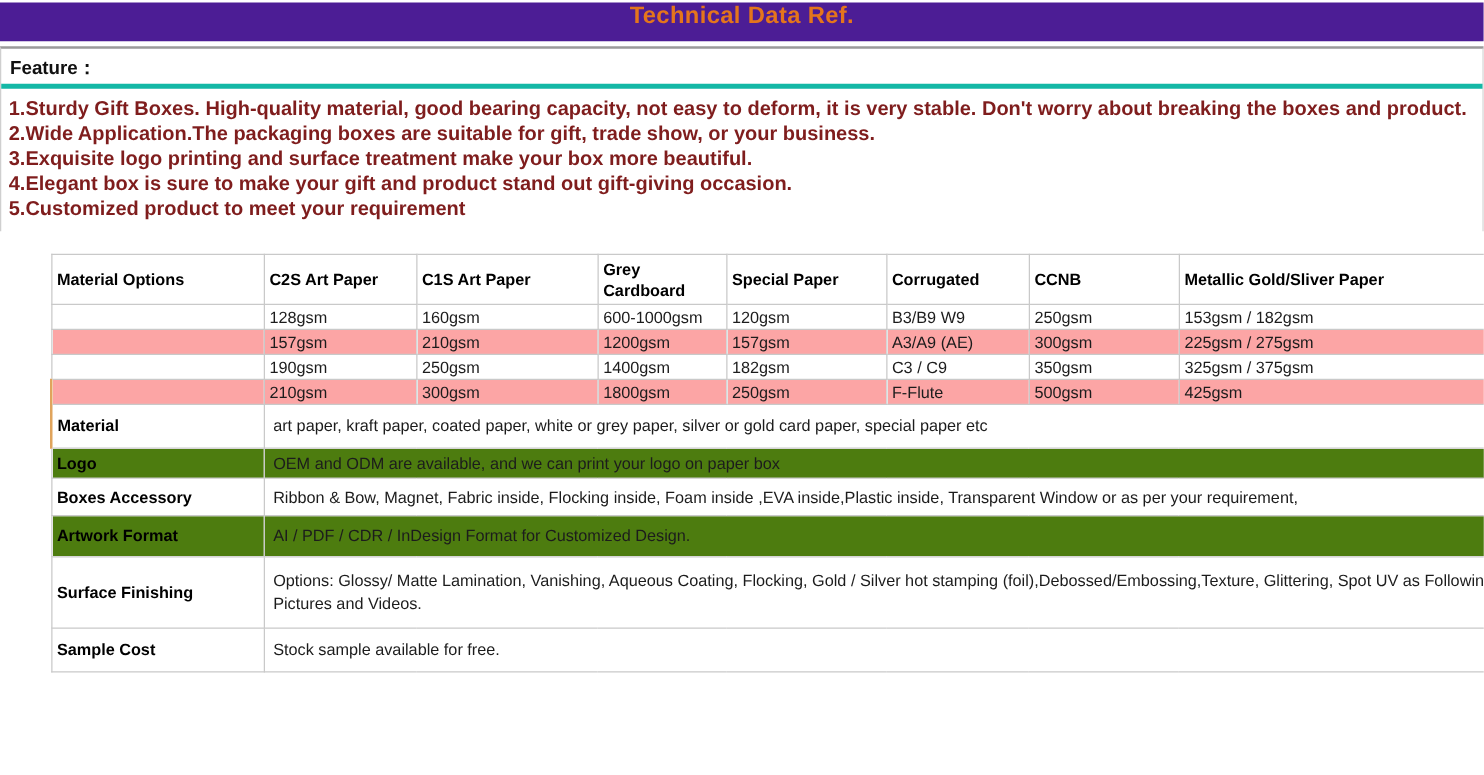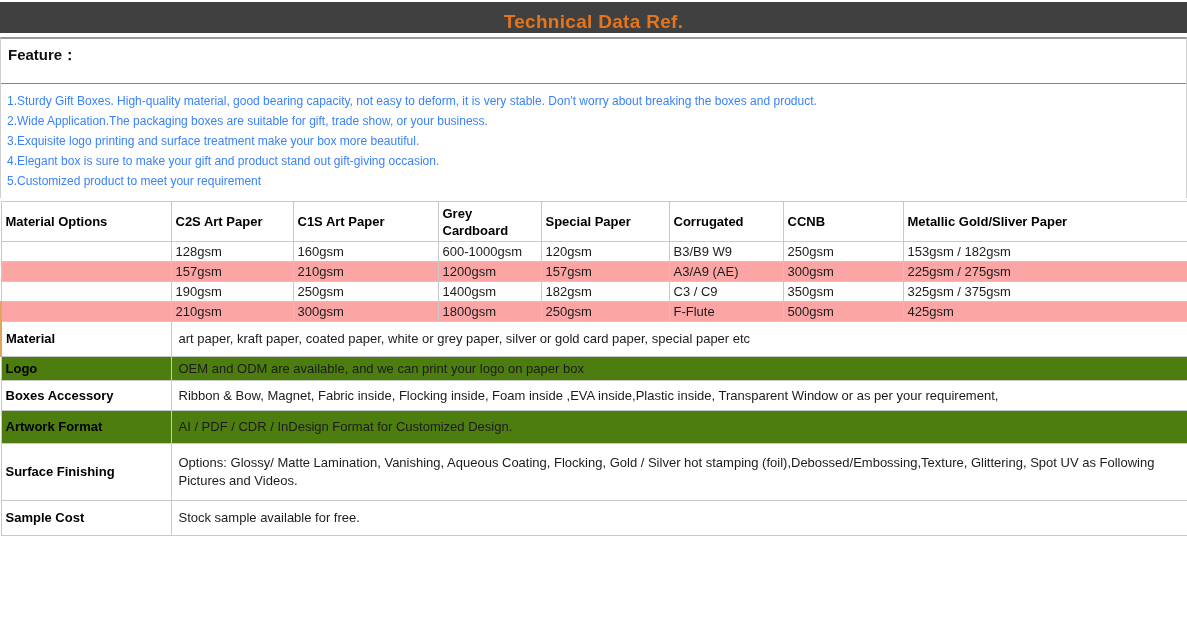--- a/index.html
+++ b/index.html
@@ -7,58 +7,59 @@
     width: 1187px; height: 620px;
     background: #ffffff;
     font-family: "Liberation Sans", sans-serif;
     color: #222;
     overflow: hidden;
   }
   
   .titlebar {
     margin-top: 2px;
     height: 31px;
-    background: #404040;
+    background: #4c1d95;
     display: flex;
-    align-items: flex-end;
+    align-items: flex-start;
     justify-content: center;
   }
   .titlebar .title-text {
     font-size: 19px;
     font-weight: bold;
     color: #e4751c;
     letter-spacing: 0.3px;
   }
   
   .content {
     margin-top: 4px;
     border-top: 2px solid #9a9a9a;
     border-left: 1px solid #cfcfcf;
     border-right: 1px solid #cfcfcf;
   }
   .feature-head {
-    height: 45px;
+    height: 32px;
     line-height: 32px;
     padding-left: 7px;
     font-size: 15px;
     font-weight: bold;
     color: #111;
-    border-bottom: 1px solid #14b8a6;
+    border-bottom: 4px solid #14b8a6;
   }
   .feature-list {
     padding: 7px 6px 7px 6px;
-    font-size: 12px;
-    color: #3b82f6;
+    font-size: 16px;
+    color: #7f1d1d;
+    font-weight: bold;
   }
   .feature-list .feature-item {
     line-height: 20px;
     white-space: nowrap;
   }
   
-  .tablewrap { margin-top: 3px; }
+  .tablewrap { margin-top: 18px; padding-left: 40px; }
   table.spec {
     width: 1187px;
     border-collapse: collapse;
     table-layout: fixed;
     font-size: 13px;
   }
   table.spec th, table.spec td {
     border: 1px solid #c9c9c9;
     vertical-align: middle;
     overflow: hidden;

